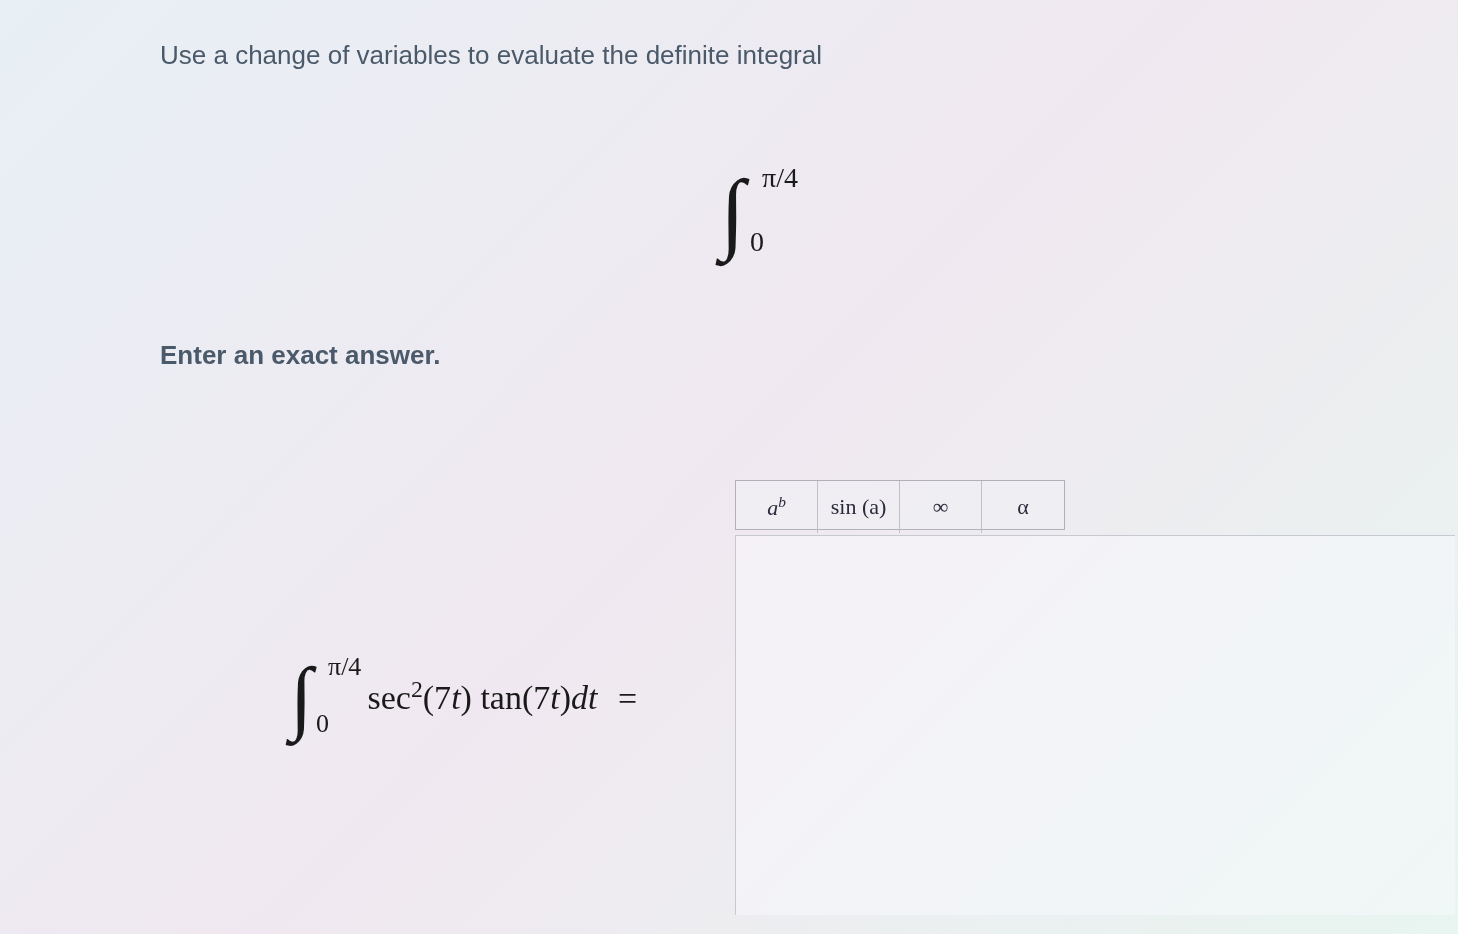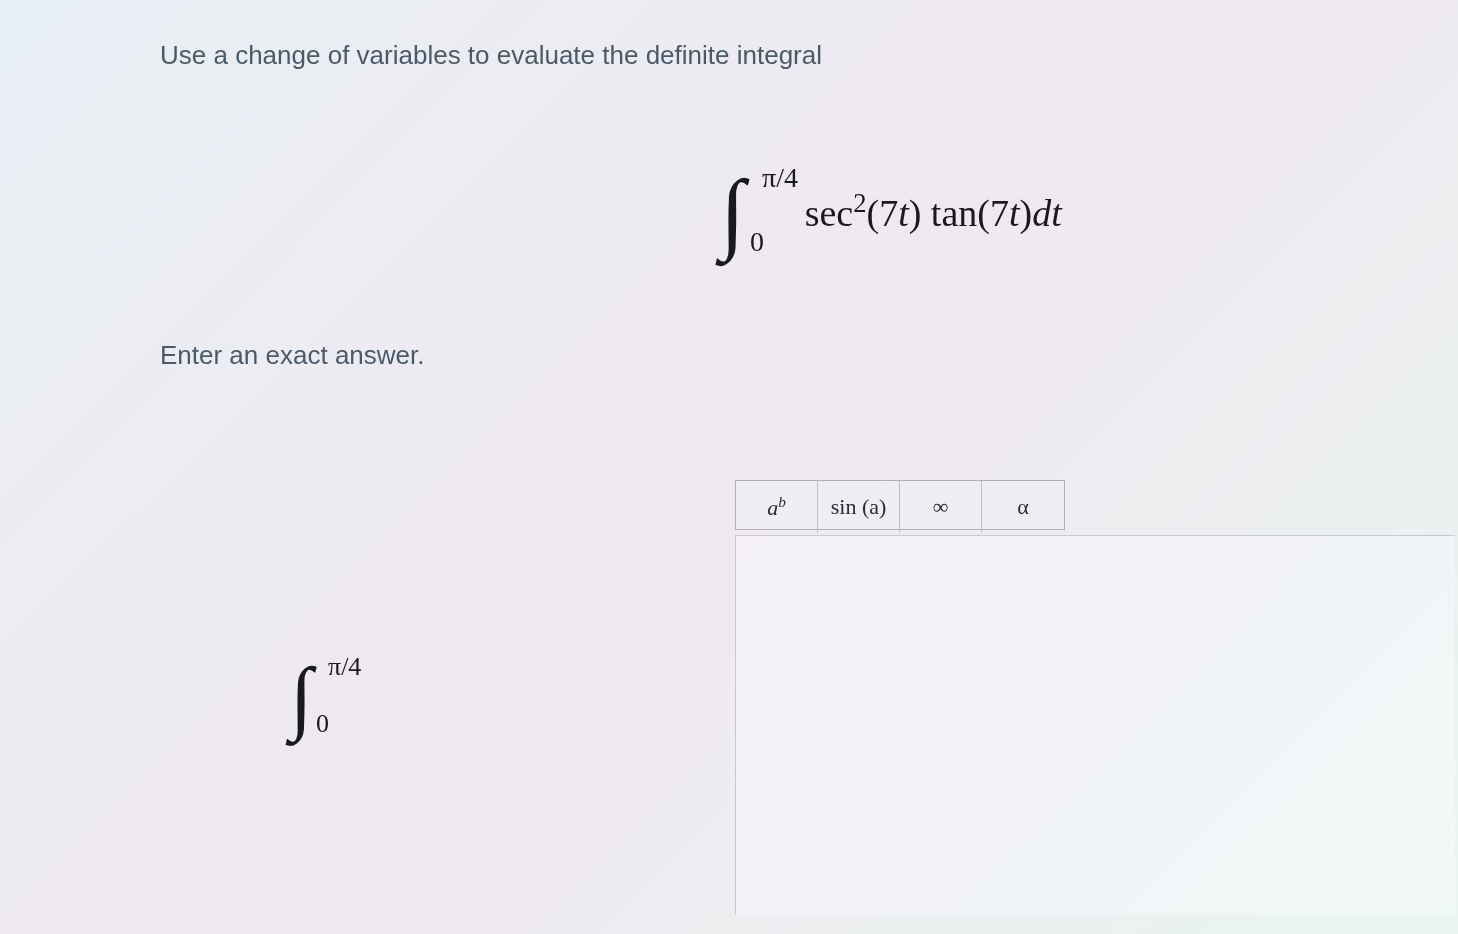--- a/index.html
+++ b/index.html
@@ -67,21 +67,21 @@
       font-size: 0.7em;
       vertical-align: super;
     }
     
     .instruction-text {
       position: absolute;
       top: 340px;
       left: 160px;
       font-size: 26px;
       color: #4a5a6a;
-      font-weight: 400;
+      font-weight: 700;
     }
     
     .toolbar {
       position: absolute;
       top: 480px;
       left: 735px;
       display: flex;
       background: rgba(240, 240, 245, 0.6);
       border: 1px solid #b0b0b8;
       height: 50px;
@@ -179,23 +179,20 @@
 <body>
 
 <div class="question-text">Use a change of variables to evaluate the definite integral</div>
 
 <div class="main-integral">
   <span class="integral-symbol">
     ∫
     <span class="integral-upper">π/4</span>
     <span class="integral-lower">0</span>
   </span>
-  <span class="integrand">
-    <span>sec</span><span class="sup">2</span><span>(7</span><span class="italic">t</span><span>) </span><span>tan</span><span>(7</span><span class="italic">t</span><span>)</span><span class="italic">d</span><span class="italic">t</span>
-  </span>
 </div>
 
 <div class="instruction-text">Enter an exact answer.</div>
 
 <div class="toolbar">
   <div class="toolbar-btn">
     <span class="ab-label">
       <span class="ab-a">a</span><span class="ab-b">b</span>
     </span>
   </div>
@@ -211,13 +208,17 @@
 </div>
 
 <div class="answer-area"></div>
 
 <div class="answer-line">
   <span class="answer-integral-symbol">
     ∫
     <span class="answer-integral-upper">π/4</span>
     <span class="answer-integral-lower">0</span>
   </span>
+  <span class="answer-integrand">
+    <span>sec</span><span class="sup">2</span><span>(7</span><span class="italic">t</span><span>) </span><span>tan</span><span>(7</span><span class="italic">t</span><span>)</span><span class="italic">d</span><span class="italic">t</span>
+    <span class="equals">=</span>
+  </span>
 </div>
 
 </body></html>

